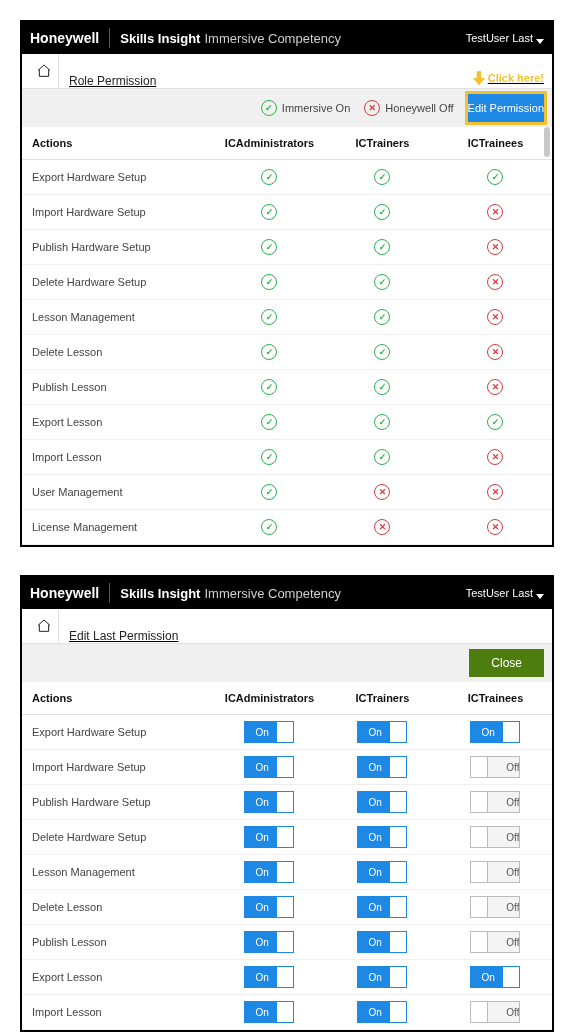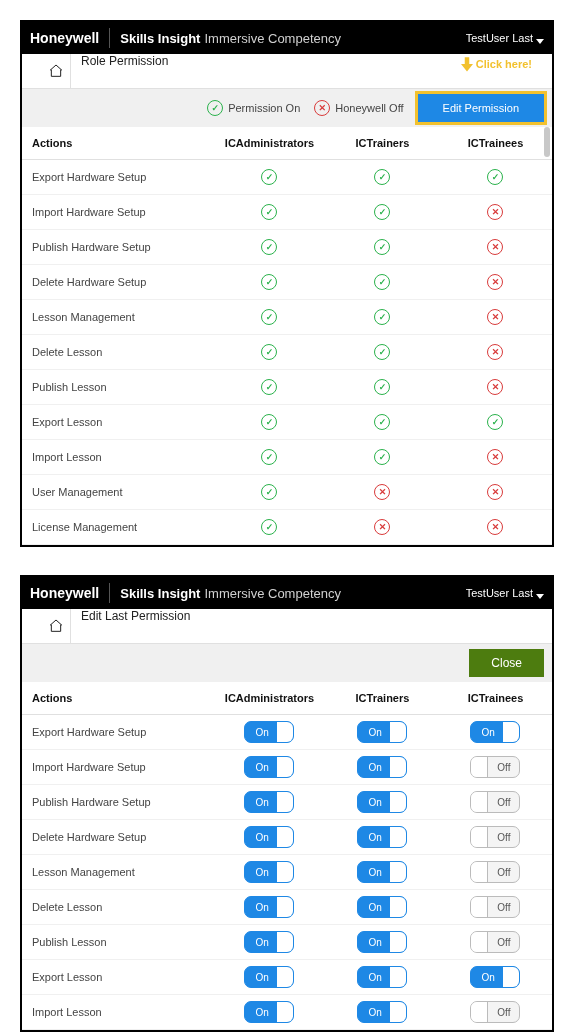--- a/index.html
+++ b/index.html
@@ -65,24 +65,25 @@
   .caret-down {
     width: 0; height: 0;
     border-left: 4px solid transparent;
     border-right: 4px solid transparent;
     border-top: 5px solid #fff;
   }
   
   .breadcrumb {
     background: #fff;
     display: flex;
-    align-items: flex-start;
+    align-items: flex-end;
     height: 34px;
     border-bottom: 1px solid #e0e0e0;
-    padding: 0 20px;
+    padding: 0 8px;
+    text-decoration: underline;
   }
   .home-cell {
     display: flex;
     align-items: center;
     justify-content: center;
     width: 28px;
     height: 100%;
     border-right: 1px solid #e0e0e0;
   }
   .home-icon-svg { width: 16px; height: 16px; fill: none; stroke: #222; stroke-width: 1.5; }
@@ -125,21 +126,21 @@
     display: inline-flex; align-items: center; justify-content: center;
     font-size: 9px; font-weight: 700;
   }
   .icon-on { border: 1.5px solid #2bb24c; color: #2bb24c; }
   .icon-off { border: 1.5px solid #d93b3b; color: #d93b3b; }
   .edit-btn {
     background: #1e88e5;
     color: #fff;
     border: none;
     font-size: 11px;
-    padding: 8px 25px;
+    padding: 8px 0;
     outline: 3px solid #f2c12e;
     outline-offset: 0;
   }
   .close-btn {
     background: #4d7c0f;
     color: #fff;
     border: none;
     font-size: 12px;
     padding: 7px 22px;
   }
@@ -177,21 +178,21 @@
     width: 6px; height: 30px;
     background: #c8c8c8;
     border-radius: 3px;
   }
   
   .toggle {
     display: inline-flex;
     align-items: center;
     width: 48px; height: 20px;
     border: 1px solid #bbb;
-    border-radius: 7px;
+    border-radius: 0;
     overflow: hidden;
     font-size: 10px;
     background: #eee;
     position: relative;
     font-weight: 500;
   }
   .toggle.on {
     background: #1e88e5;
     border-color: #1e88e5;
     color: #fff;
@@ -207,21 +208,21 @@
     background: #f4f4f4;
     color: #555;
     justify-content: flex-end;
   }
   .toggle.off .knob {
     position: absolute; left: 0; top: 0;
     width: 16px; height: 100%;
     background: #fff;
     border-right: 1px solid #bbb;
   }
-  .toggle.off .tlabel { padding-right: 9px; }
+  .toggle.off .tlabel { }
 </style>
 </head>
 <body>
 
 <div class="page">
 
   <div class="panel">
 
     <div class="topbar">
       <span class="brand">Honeywell</span>
@@ -247,21 +248,21 @@
         <svg class="down-arrow" viewBox="0 0 24 24">
           <path d="M9 3 H15 V12 H20 L12 22 L4 12 H9 Z" fill="#f2c12e"></path>
         </svg>
         <span class="callout-label">Click here!</span>
       </span>
     </div>
 
     <div class="legend-row">
       <span class="legend-item">
         <span class="icon-circle icon-on">✓</span>
-        <span>Permission On</span>
+        <span>Immersive On</span>
       </span>
       <span class="legend-item">
         <span class="icon-circle icon-off">✕</span>
         <span>Honeywell Off</span>
       </span>
       <button class="edit-btn">Edit Permission</button>
     </div>
 
     <div class="table-wrap">
       <div class="scrollbar-thumb"></div>

